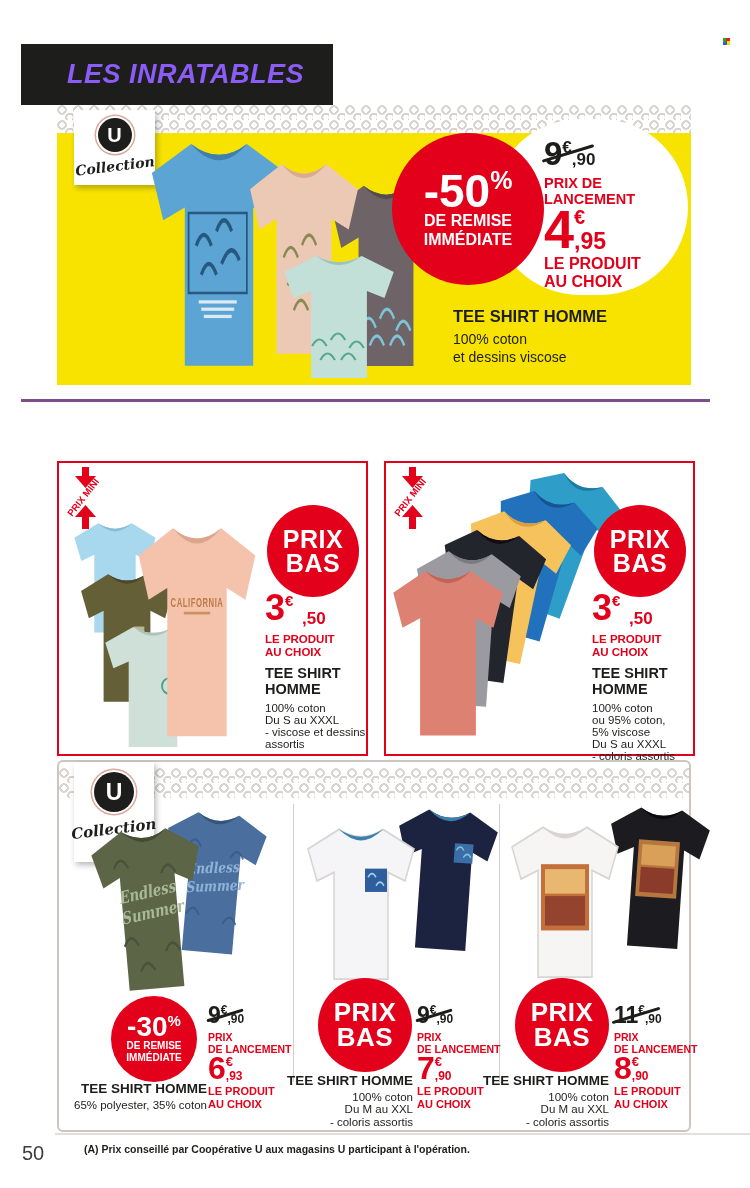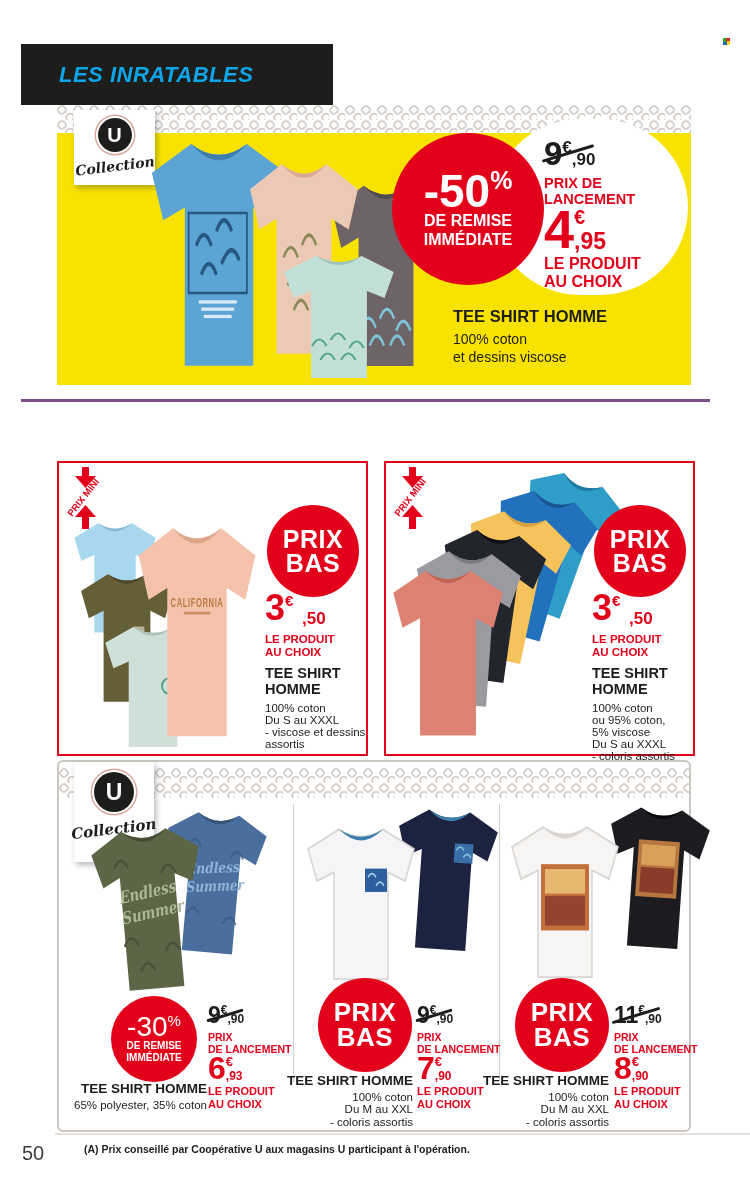--- a/index.html
+++ b/index.html
@@ -3,21 +3,21 @@
 <meta charset="utf-8">
 <style>
   html,body{margin:0;padding:0;background:#fff;}
   #page{position:relative;width:750px;height:1188px;background:#ffffff;overflow:hidden;
         font-family:"Liberation Sans",sans-serif;color:#1d1d1b;}
   .abs{position:absolute;}
 
   
   .top-banner{left:21px;top:44px;width:312px;height:61px;background:#1d1d1b;
     display:flex;align-items:center;padding-left:38px;box-sizing:border-box;}
-  .top-banner span{color:#0ea5e9;font-style:italic;font-weight:bold;font-size:22px;letter-spacing:.5px;}
+  .top-banner span{color:#8b5cf6;font-style:italic;font-weight:bold;font-size:27px;letter-spacing:.5px;margin-left:8px;}
   .reg-dot{left:723px;top:38px;width:7px;height:7px;
     background:conic-gradient(#d22 0 25%,#fd0 0 50%,#26c 0 75%,#2a2 0);}
 
   
   .u-pattern{background-color:#fff;background-size:16px 15px;background-image:
     radial-gradient(circle at 5px 5px, rgba(0,0,0,0) 2.6px, #d8d3ce 2.8px 4.6px, rgba(0,0,0,0) 4.9px),
     radial-gradient(circle at 13px 12.5px, rgba(0,0,0,0) 2.6px, #d8d3ce 2.8px 4.6px, rgba(0,0,0,0) 4.9px);}
 
   
   .hero{left:57px;top:105px;width:634px;height:280px;background:#f8e300;}
@@ -85,21 +85,21 @@
   .card-right .cdet{font-size:11.5px;line-height:1.06;margin-top:4px;}
 
   
   .collection{left:57px;top:760px;width:634px;height:372px;border:2px solid #cbc6c0;
     border-radius:6px;background:#fff;box-sizing:border-box;}
   .collection .strip{left:0;top:6px;width:630px;height:30px;}
   .collection .brand-card{left:15px;top:0;width:80px;height:100px;}
   .collection .u-circle{width:40px;height:40px;font-size:23px;margin-top:10px;}
   .collection .script{font-size:15px;margin-top:8px;}
   .sep{width:1px;background:#d2cdc8;}
-  .b30 .bval{font-size:28px;line-height:.95;font-weight:normal;}
+  .b30 .bval{font-size:28px;line-height:.95;font-weight:bold;}
   .b30 .bval sup{font-size:15px;vertical-align:10px;}
   .b30 .bline{font-size:10px;font-weight:bold;line-height:1.2;}
   .pb2{font-size:26px;line-height:.98;font-weight:bold;letter-spacing:.5px;}
   .price-cluster{width:95px;}
   .price-cluster .op{font-size:23px;}
   .price-cluster .op .cur,.price-cluster .op .dec{font-size:12px;}
   .price-cluster .launch2{color:#e2001a;font-weight:bold;font-size:10.5px;line-height:1.15;margin-top:2px;}
   .price-cluster .np .np-int{font-size:32px;line-height:.85;}
   .price-cluster .np .np-cur{font-size:13px;line-height:1;}
   .price-cluster .np .np-dec{font-size:12px;line-height:1;margin-top:2px;}

